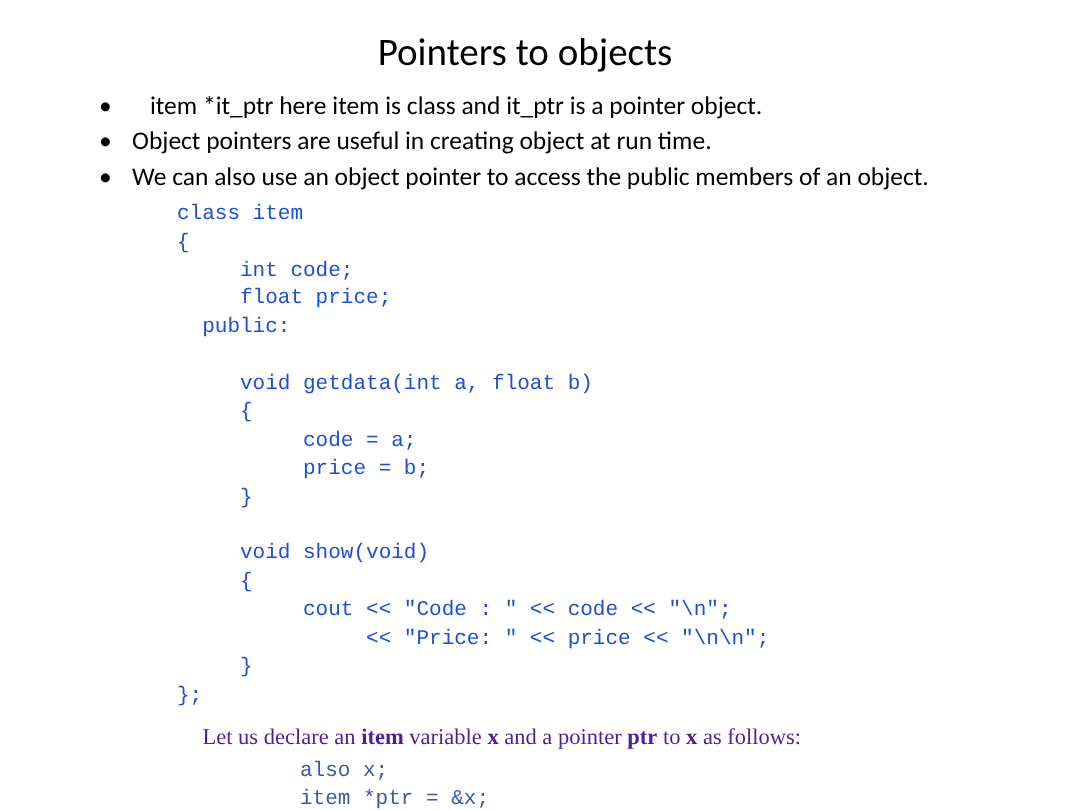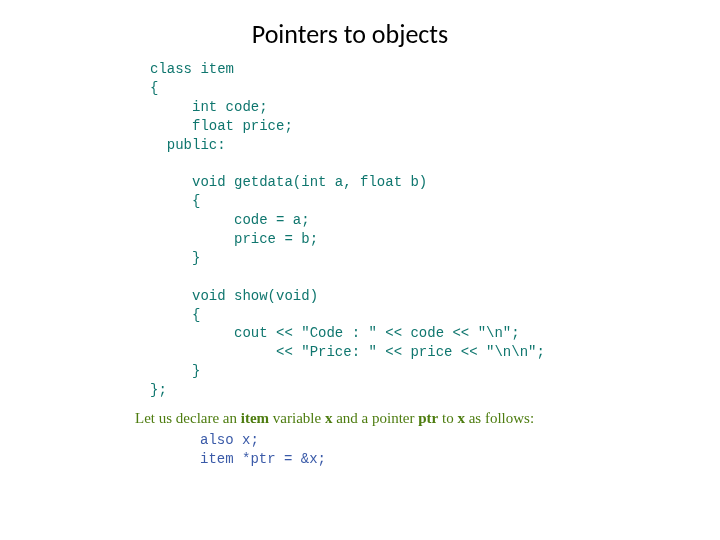--- a/index.html
+++ b/index.html
@@ -39,50 +39,55 @@
   ul.bullets li::before {
     content: "•";
     position: absolute;
     left: 0;
     top: 0;
   }
   ul.bullets li:first-child {
     padding-left: 34px;
   }
   .code-area {
-    margin: 6px 0 0 120px;
+    margin: 6px 0 0 88px;
     font-family: "Courier New", Courier, monospace;
     font-size: 14px;
     line-height: 1.35;
-    color: #0f766e;
+    color: #1d4ed8;
     white-space: pre;
   }
   .caption {
     margin: 10px 0 4px 105px;
     font-family: Georgia, "Times New Roman", serif;
     font-size: 15px;
-    color: #4d7c0f;
+    color: #4c1d95;
   }
   .caption b { font-weight: bold; }
   .code-area2 {
     margin: 2px 0 0 170px;
     font-family: "Courier New", Courier, monospace;
     font-size: 14px;
     line-height: 1.35;
     color: #3a5aa8;
     white-space: pre;
   }
 </style>
 </head>
 <body>
 
 <div class="slide">
 
   <h1 class="title">Pointers to objects</h1>
 
+  <ul class="bullets">
+    <li>item *it_ptr here item is class and it_ptr is a pointer object.</li>
+    <li>Object pointers are useful in creating object at run time.</li>
+    <li>We can also use an object pointer to access the public members of an object.</li>
+  </ul>
 
   <div class="code-area"><span>class item</span>
 <span>{</span>
 <span>     int code;</span>
 <span>     float price;</span>
 <span>  public:</span>
 <span></span>
 <span>     void getdata(int a, float b)</span>
 <span>     {</span>
 <span>          code = a;</span>

